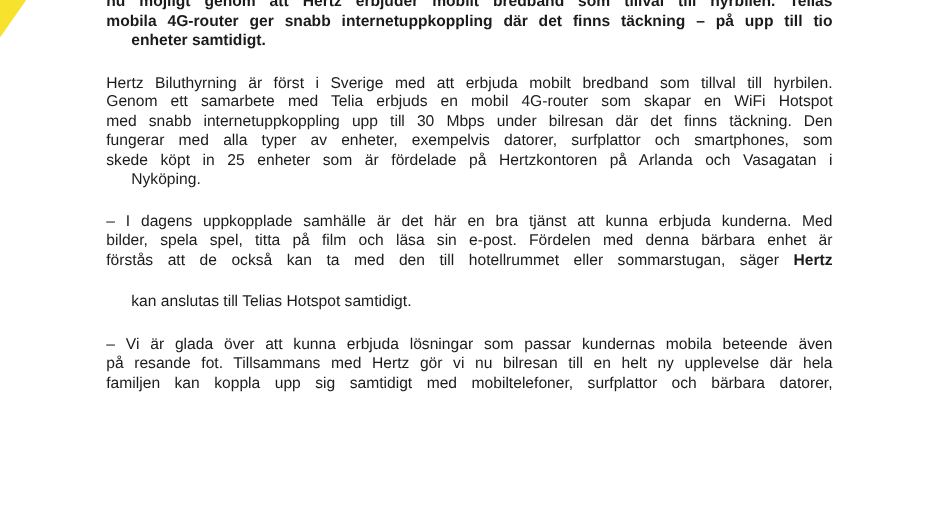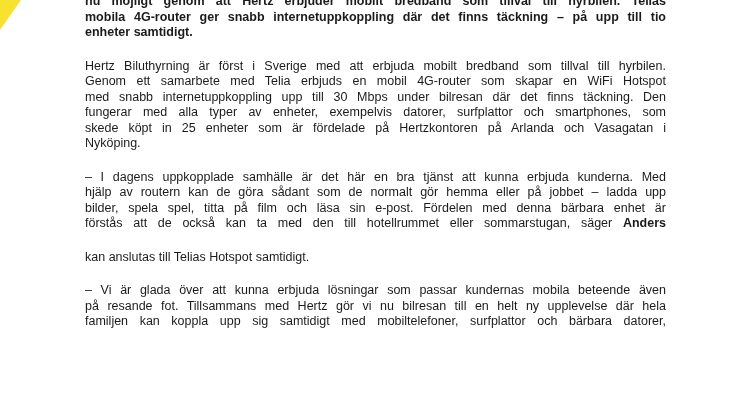--- a/index.html
+++ b/index.html
@@ -38,20 +38,21 @@
   .para.lead {
     font-weight: bold;
   }
   .line {
     text-align: justify;
     text-align-last: justify;
     white-space: normal;
   }
   .line.final {
     text-align-last: left;
+    margin-left: 20px;
   }
 </style>
 </head>
 <body>
 
 <div class="corner-accent"></div>
 
 <div class="doc" id="doc">
     <div class="para lead">
       <div class="line">nu möjligt genom att Hertz erbjuder mobilt bredband som tillval till hyrbilen. Telias</div>
@@ -61,23 +62,22 @@
     <div class="para">
       <div class="line">Hertz Biluthyrning är först i Sverige med att erbjuda mobilt bredband som tillval till hyrbilen.</div>
       <div class="line">Genom ett samarbete med Telia erbjuds en mobil 4G-router som skapar en WiFi Hotspot</div>
       <div class="line">med snabb internetuppkoppling upp till 30 Mbps under bilresan där det finns täckning. Den</div>
       <div class="line">fungerar med alla typer av enheter, exempelvis datorer, surfplattor och smartphones, som</div>
       <div class="line">skede köpt in 25 enheter som är fördelade på Hertzkontoren på Arlanda och Vasagatan i</div>
       <div class="line final">Nyköping.</div>
     </div>
     <div class="para">
       <div class="line">– I dagens uppkopplade samhälle är det här en bra tjänst att kunna erbjuda kunderna. Med</div>
-      <div class="line">hjälp av routern kan de göra sådant som de normalt gör hemma eller på jobbet – ladda upp</div>
       <div class="line">bilder, spela spel, titta på film och läsa sin e-post. Fördelen med denna bärbara enhet är</div>
-      <div class="line">förstås att de också kan ta med den till hotellrummet eller sommarstugan, säger <b>Anders</b></div>
+      <div class="line">förstås att de också kan ta med den till hotellrummet eller sommarstugan, säger <b>Hertz</b></div>
     </div>
     <div class="para">
       <div class="line final">kan anslutas till Telias Hotspot samtidigt.</div>
     </div>
     <div class="para">
       <div class="line">– Vi är glada över att kunna erbjuda lösningar som passar kundernas mobila beteende även</div>
       <div class="line">på resande fot. Tillsammans med Hertz gör vi nu bilresan till en helt ny upplevelse där hela</div>
       <div class="line">familjen kan koppla upp sig samtidigt med mobiltelefoner, surfplattor och bärbara datorer,</div>
     </div>
   </div>

